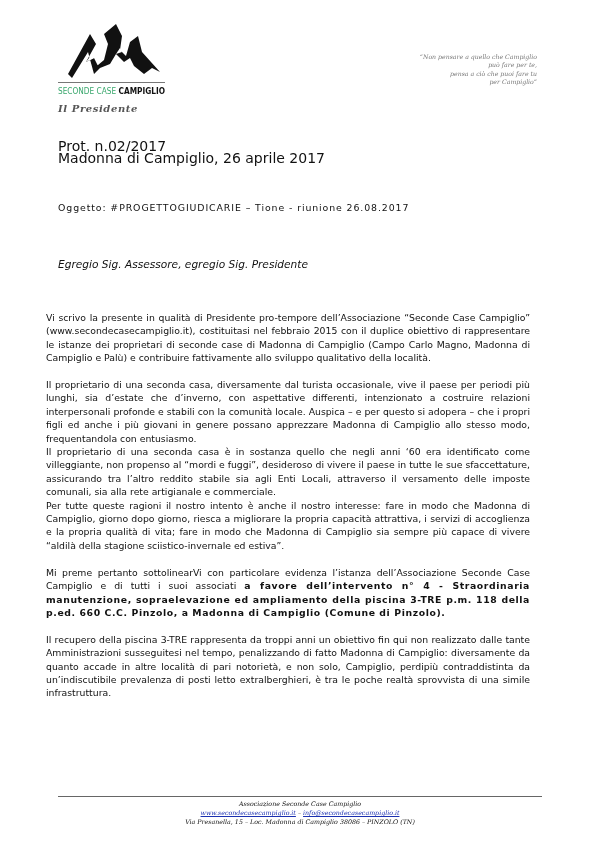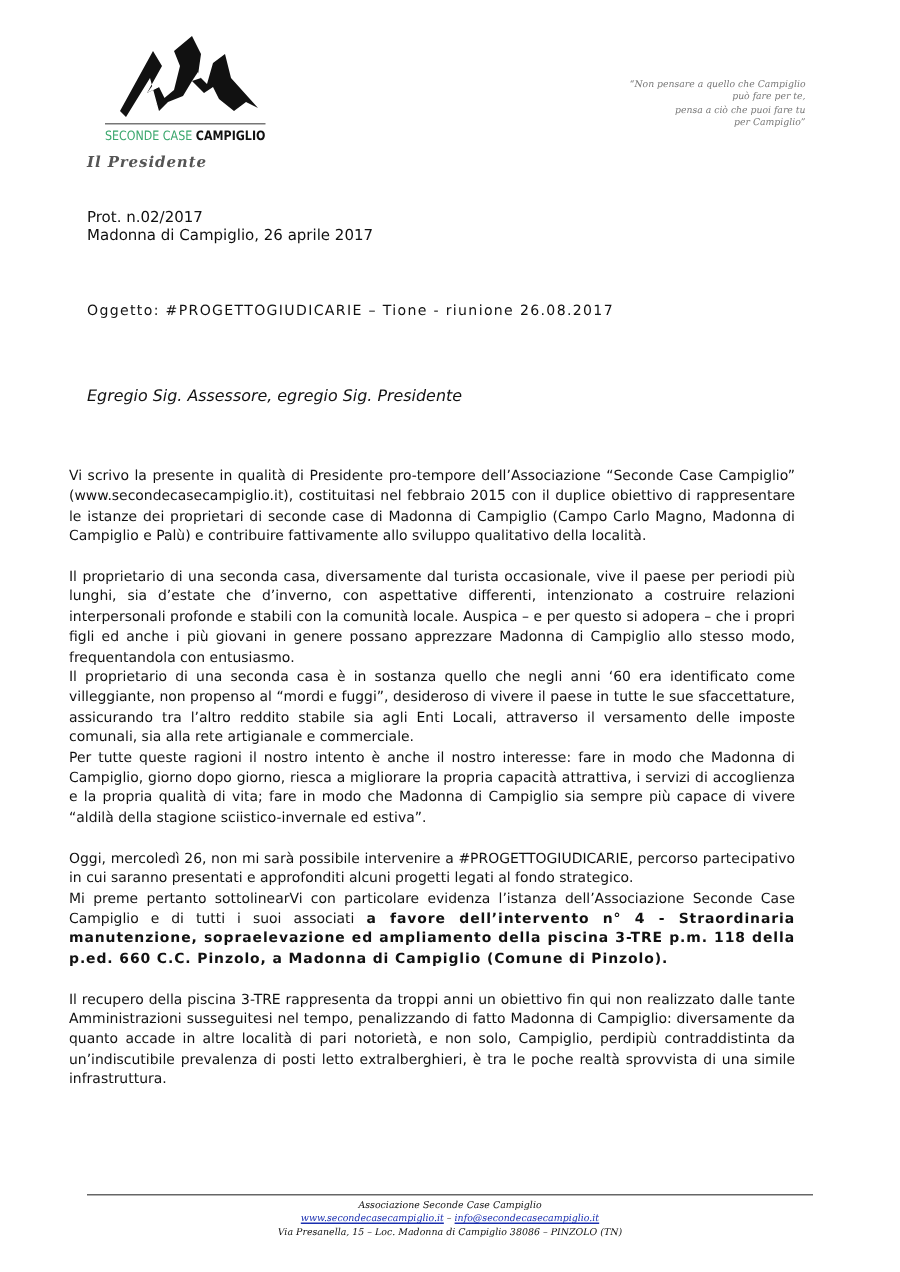--- a/index.html
+++ b/index.html
@@ -1,25 +1,25 @@
 <!DOCTYPE html>
 <html><head>
   <meta charset="utf-8">
   <style>
     html, body { margin: 0; padding: 0; background: #ffffff; }
     body { width: 600px; height: 848px; position: relative; overflow: hidden; font-family: "DejaVu Sans", sans-serif; color: #111; }
-    .logo { position: absolute; left: 70px; top: 22px; width: 110px; }
+    .logo { position: absolute; left: 58px; top: 22px; width: 110px; }
     .logo svg { display: block; margin-left: 6px; }
     .logo-rule { width: 107px; height: 1px; background: #777; margin-top: 2px; }
     .logo-text { font-family: "DejaVu Sans", sans-serif; font-size: 8.6px; letter-spacing: 0px; margin-top: 3px; white-space: nowrap; transform: scaleX(0.86); transform-origin: left top; }
     .logo-text .green { color: #3aa76d; }
     .logo-text .dark { color: #111; font-weight: bold; }
     .role { position: absolute; left: 58px; top: 103px; font-family: "DejaVu Serif", serif; font-style: italic; font-weight: bold; font-size: 10px; color: #555; letter-spacing: 0.6px; }
     .motto { position: absolute; right: 63px; top: 53px; text-align: right; font-family: "DejaVu Serif", serif; font-style: italic; font-size: 6.2px; line-height: 8.4px; color: #777; }
-    .prot { position: absolute; left: 58px; top: 140px; font-size: 10px; line-height: 12px; }
+    .prot { position: absolute; left: 58px; top: 140px; font-size: 14px; line-height: 12px; }
     .subject { position: absolute; left: 58px; top: 202px; font-size: 9.4px; letter-spacing: 0.9px; font-weight: 500; }
     .greeting { position: absolute; left: 58px; top: 258px; font-size: 10.6px; font-style: italic; text-align: right; }
     .body { position: absolute; left: 46px; top: 311px; width: 484px; font-size: 9.3px; line-height: 13.4px; text-align: justify; }
     .body p { margin: 0; }
     .body .gap { height: 13.4px; }
     .body .strong { font-weight: bold; letter-spacing: 0.6px; }
     .footer-rule { position: absolute; left: 58px; top: 796px; width: 484px; height: 1px; background: #666; }
     .footer { position: absolute; left: 58px; top: 799px; width: 484px; text-align: center; font-family: "DejaVu Serif", serif; font-style: italic; font-size: 6.3px; line-height: 9px; color: #111; }
     .footer a { color: #1a2fb0; text-decoration: underline; }
   </style>
@@ -54,21 +54,20 @@
 
 <div class="greeting">Egregio Sig. Assessore, egregio Sig. Presidente</div>
 
 <div class="body">
   <p>Vi scrivo la presente in qualità di Presidente pro-tempore dell’Associazione “Seconde Case Campiglio” (www.secondecasecampiglio.it), costituitasi nel febbraio 2015 con il duplice obiettivo di rappresentare le istanze dei proprietari di seconde case di Madonna di Campiglio (Campo Carlo Magno, Madonna di Campiglio e Palù) e contribuire fattivamente allo sviluppo qualitativo della località.</p>
   <div class="gap"></div>
   <p>Il proprietario di una seconda casa, diversamente dal turista occasionale, vive il paese per periodi più lunghi, sia d’estate che d’inverno, con aspettative differenti, intenzionato a costruire relazioni interpersonali profonde e stabili con la comunità locale. Auspica – e per questo si adopera – che i propri figli ed anche i più giovani in genere possano apprezzare Madonna di Campiglio allo stesso modo, frequentandola con entusiasmo.</p>
   <p>Il proprietario di una seconda casa è in sostanza quello che negli anni ‘60 era identificato come villeggiante, non propenso al “mordi e fuggi”, desideroso di vivere il paese in tutte le sue sfaccettature, assicurando tra l’altro reddito stabile sia agli Enti Locali, attraverso il versamento delle imposte comunali, sia alla rete artigianale e commerciale.</p>
   <p>Per tutte queste ragioni il nostro intento è anche il nostro interesse: fare in modo che Madonna di Campiglio, giorno dopo giorno, riesca a migliorare la propria capacità attrattiva, i servizi di accoglienza e la propria qualità di vita; fare in modo che Madonna di Campiglio sia sempre più capace di vivere “aldilà della stagione sciistico-invernale ed estiva”.</p>
   <div class="gap"></div>
-  <p>Oggi, mercoledì 26, non mi sarà possibile intervenire a #PROGETTOGIUDICARIE, percorso partecipativo in cui saranno presentati e approfonditi alcuni progetti legati al fondo strategico.</p>
   <p><span>Mi preme pertanto sottolinearVi con particolare evidenza l’istanza dell’Associazione Seconde Case Campiglio e di tutti i suoi associati </span><span class="strong">a favore dell’intervento n° 4 - Straordinaria manutenzione, sopraelevazione ed ampliamento della piscina 3-TRE p.m. 118 della p.ed. 660 C.C. Pinzolo, a Madonna di Campiglio (Comune di Pinzolo).</span></p>
   <div class="gap"></div>
   <p>Il recupero della piscina 3-TRE rappresenta da troppi anni un obiettivo fin qui non realizzato dalle tante Amministrazioni susseguitesi nel tempo, penalizzando di fatto Madonna di Campiglio: diversamente da quanto accade in altre località di pari notorietà, e non solo, Campiglio, perdipiù contraddistinta da un’indiscutibile prevalenza di posti letto extralberghieri, è tra le poche realtà sprovvista di una simile infrastruttura.</p>
 </div>
 
 <div class="footer-rule"></div>
 <div class="footer">
   <div>Associazione Seconde Case Campiglio</div>
   <div><a>www.secondecasecampiglio.it</a><span> – </span><a>info@secondecasecampiglio.it</a></div>
   <div>Via Presanella, 15 – Loc. Madonna di Campiglio 38086 – PINZOLO (TN)</div>

